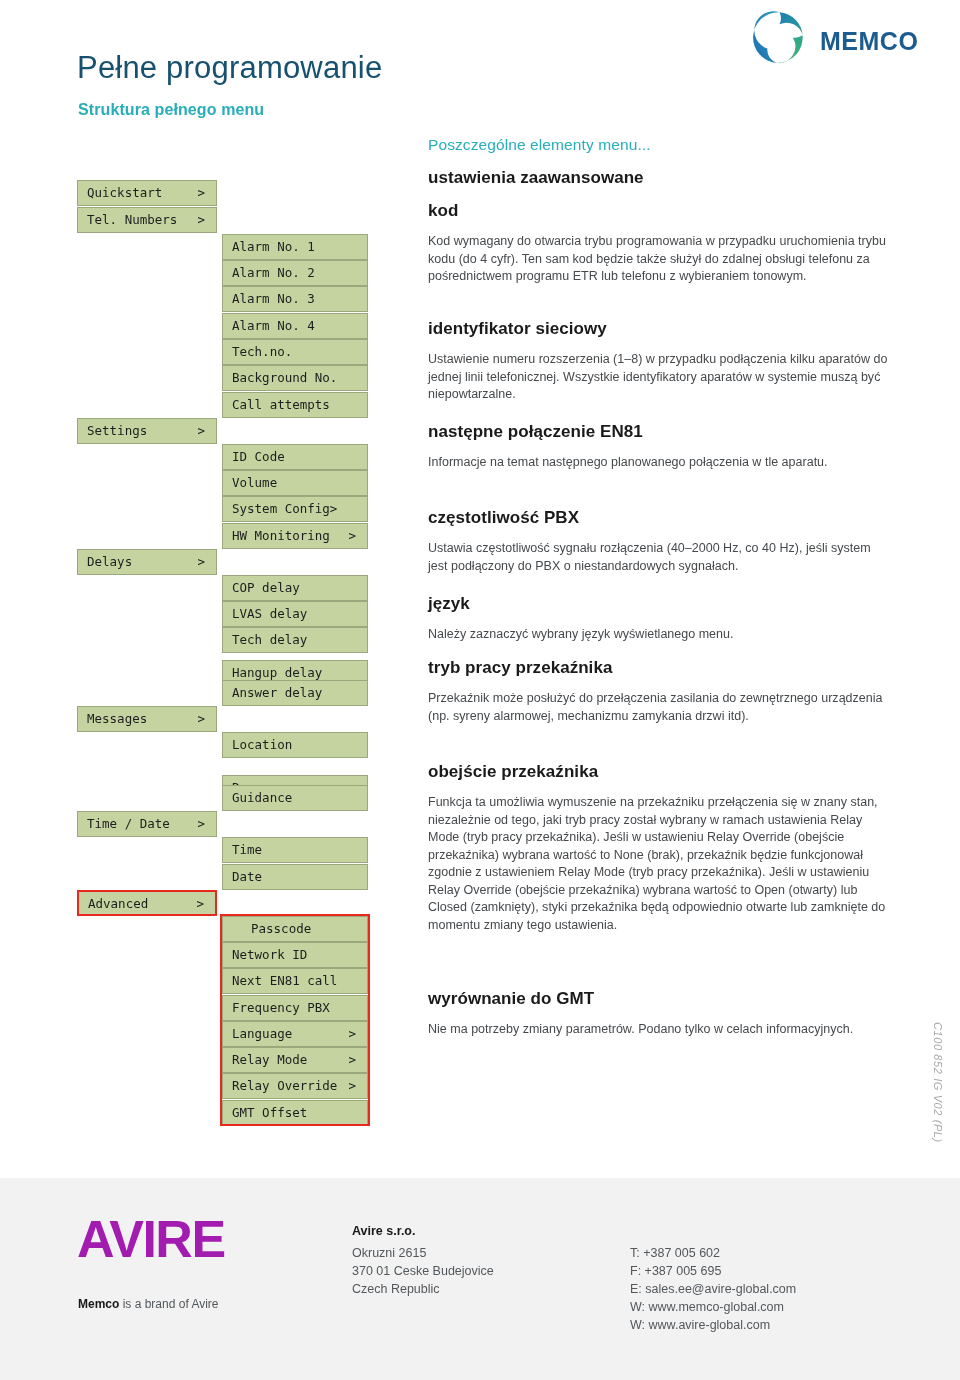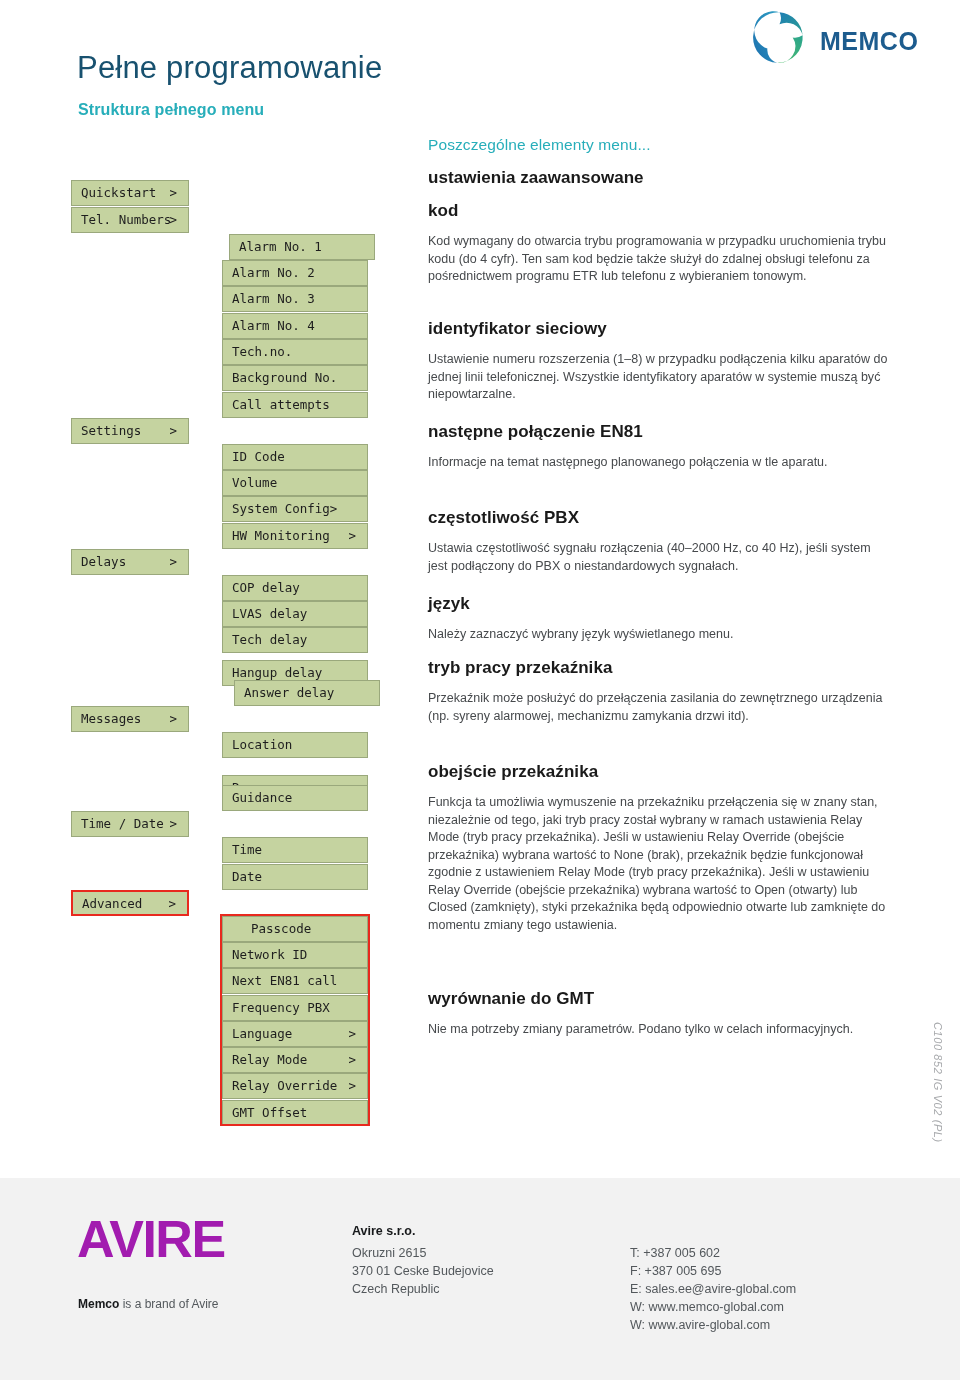--- a/index.html
+++ b/index.html
@@ -41,21 +41,21 @@
     color:#1e1e1e;
     font-family:"DejaVu Sans Mono","Liberation Mono",monospace;
     font-size:12.5px;
     line-height:24px;
     height:26px;
     padding:0 9px;
     white-space:nowrap;
   }
   .mrow .lbl{display:inline-block;}
   .mrow .arw{position:absolute;right:11px;top:0;}
-  .col1{left:71px;width:118px;}
+  .col1{left:77px;width:140px;}
   .col2{left:222px;width:146px;}
   .mrow.hl{border:2px solid #e8291e;z-index:4;}
   .grp-box{
     position:absolute;box-sizing:border-box;
     border:2px solid #e8291e;pointer-events:none;z-index:5;
   }
 
   
   .rcol{position:absolute;left:428px;top:0;width:460px;}
   .rcol h2{
@@ -132,36 +132,36 @@
 </div>
 
 <div class="menu" id="menu">
     <div class="mrow col1" style="top: 180px;"><span class="lbl">Quickstart</span><span class="arw">&gt;</span></div>
     <div class="mrow col1" style="top: 207px;"><span class="lbl">Tel. Numbers</span><span class="arw">&gt;</span></div>
     <div class="mrow col1" style="top: 418px;"><span class="lbl">Settings</span><span class="arw">&gt;</span></div>
     <div class="mrow col1" style="top: 549px;"><span class="lbl">Delays</span><span class="arw">&gt;</span></div>
     <div class="mrow col1" style="top: 706px;"><span class="lbl">Messages</span><span class="arw">&gt;</span></div>
     <div class="mrow col1" style="top: 811px;"><span class="lbl">Time / Date</span><span class="arw">&gt;</span></div>
     <div class="mrow col1 hl" style="top: 890px;"><span class="lbl">Advanced</span><span class="arw">&gt;</span></div>
-    <div class="mrow col2" style="top: 234px; margin-left: 7px;"><span class="lbl">Alarm No. 1</span></div>
+    <div class="mrow col2" style="top: 234px;"><span class="lbl">Alarm No. 1</span></div>
     <div class="mrow col2" style="top: 260px;"><span class="lbl">Alarm No. 2</span></div>
     <div class="mrow col2" style="top: 286px;"><span class="lbl">Alarm No. 3</span></div>
     <div class="mrow col2" style="top: 313px;"><span class="lbl">Alarm No. 4</span></div>
     <div class="mrow col2" style="top: 339px;"><span class="lbl">Tech.no.</span></div>
     <div class="mrow col2" style="top: 365px;"><span class="lbl">Background No.</span></div>
     <div class="mrow col2" style="top: 392px;"><span class="lbl">Call attempts</span></div>
     <div class="mrow col2" style="top: 444px;"><span class="lbl">ID Code</span></div>
     <div class="mrow col2" style="top: 470px;"><span class="lbl">Volume</span></div>
     <div class="mrow col2" style="top: 496px;"><span class="lbl">System Config&gt;</span></div>
     <div class="mrow col2" style="top: 523px;"><span class="lbl">HW Monitoring</span><span class="arw">&gt;</span></div>
     <div class="mrow col2" style="top: 575px;"><span class="lbl">COP delay</span></div>
     <div class="mrow col2" style="top: 601px;"><span class="lbl">LVAS delay</span></div>
     <div class="mrow col2" style="top: 627px;"><span class="lbl">Tech delay</span></div>
     <div class="mrow col2" style="top: 654px; margin-top: 6px;"><span class="lbl">Hangup delay</span></div>
-    <div class="mrow col2" style="top: 680px; margin-left: 12px;"><span class="lbl">Answer delay</span></div>
+    <div class="mrow col2" style="top: 680px;"><span class="lbl">Answer delay</span></div>
     <div class="mrow col2" style="top: 732px;"><span class="lbl">Location</span></div>
     <div class="mrow col2" style="top: 759px; margin-top: 16px;"><span class="lbl">Reassurance</span></div>
     <div class="mrow col2" style="top: 785px;"><span class="lbl">Guidance</span></div>
     <div class="mrow col2" style="top: 837px;"><span class="lbl">Time</span></div>
     <div class="mrow col2" style="top: 864px;"><span class="lbl">Date</span></div>
     <div class="mrow col2" style="top: 916px; padding-left: 28px;"><span class="lbl">Passcode</span></div>
     <div class="mrow col2" style="top: 942px;"><span class="lbl">Network ID</span></div>
     <div class="mrow col2" style="top: 968px;"><span class="lbl">Next EN81 call</span></div>
     <div class="mrow col2" style="top: 995px;"><span class="lbl">Frequency PBX</span></div>
     <div class="mrow col2" style="top: 1021px;"><span class="lbl">Language</span><span class="arw">&gt;</span></div>

